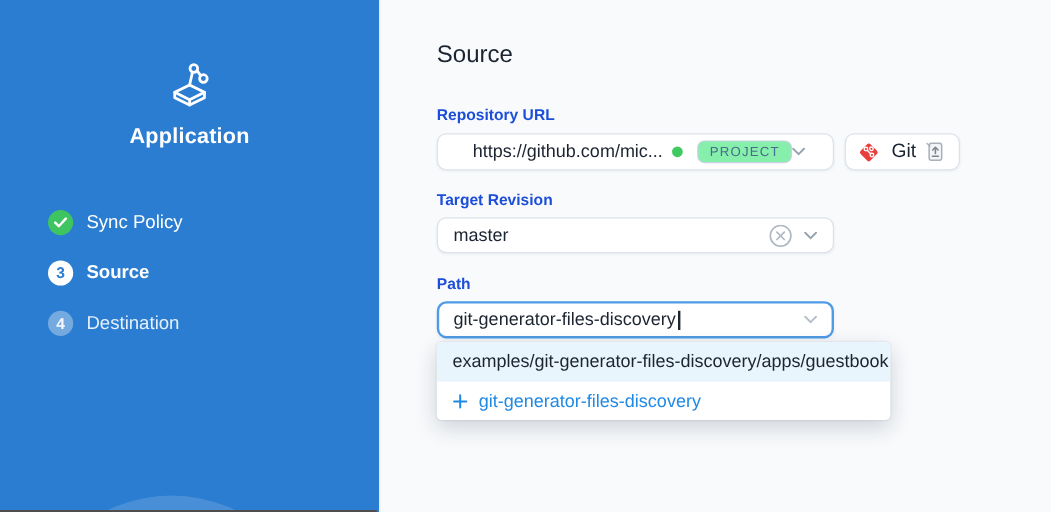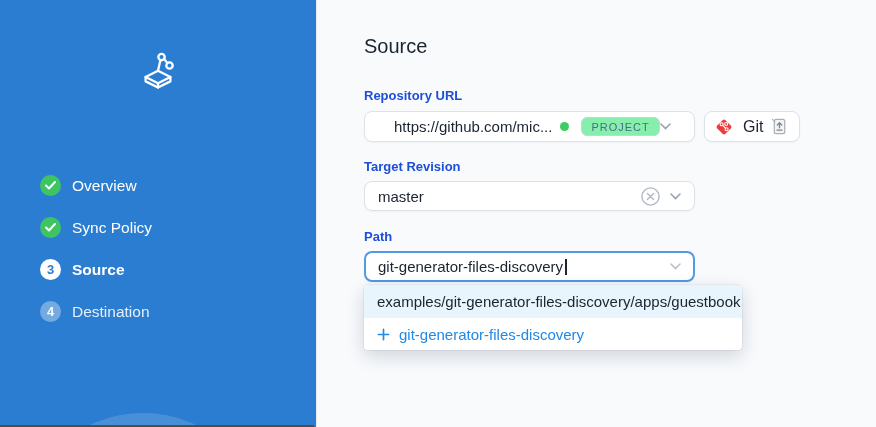--- a/index.html
+++ b/index.html
@@ -68,30 +68,23 @@
         <path d="M26 28 L40 35 L26 42 L12 35 Z"></path>
         <path d="M12 35 v5 l14 7 14 -7 v-5"></path>
         <path d="M26 42 v5"></path>
         <path d="M26 28 L28.5 17"></path>
         <circle cx="30" cy="12.5" r="3.6"></circle>
         <circle cx="39" cy="22" r="3.6"></circle>
         <path d="M33 14.5 L36.3 19"></path>
       </svg>
     </div>
 
+    <h1 class="app-title">Application</h1>
 
     <nav class="steps">
-      <div class="step done">
-        <span class="step-circle">
-          <svg width="11" height="9" viewBox="0 0 11 9">
-              <path d="M1 4.5L4 7.5L10 1" fill="none" stroke="#fff" stroke-width="2" stroke-linecap="round" stroke-linejoin="round"></path>
-            </svg>
-        </span>
-        <span class="step-label">Overview</span>
-      </div>
       <div class="step done">
         <span class="step-circle">
           <svg width="11" height="9" viewBox="0 0 11 9">
               <path d="M1 4.5L4 7.5L10 1" fill="none" stroke="#fff" stroke-width="2" stroke-linecap="round" stroke-linejoin="round"></path>
             </svg>
         </span>
         <span class="step-label">Sync Policy</span>
       </div>
       <div class="step current">
         <span class="step-circle">3</span>

